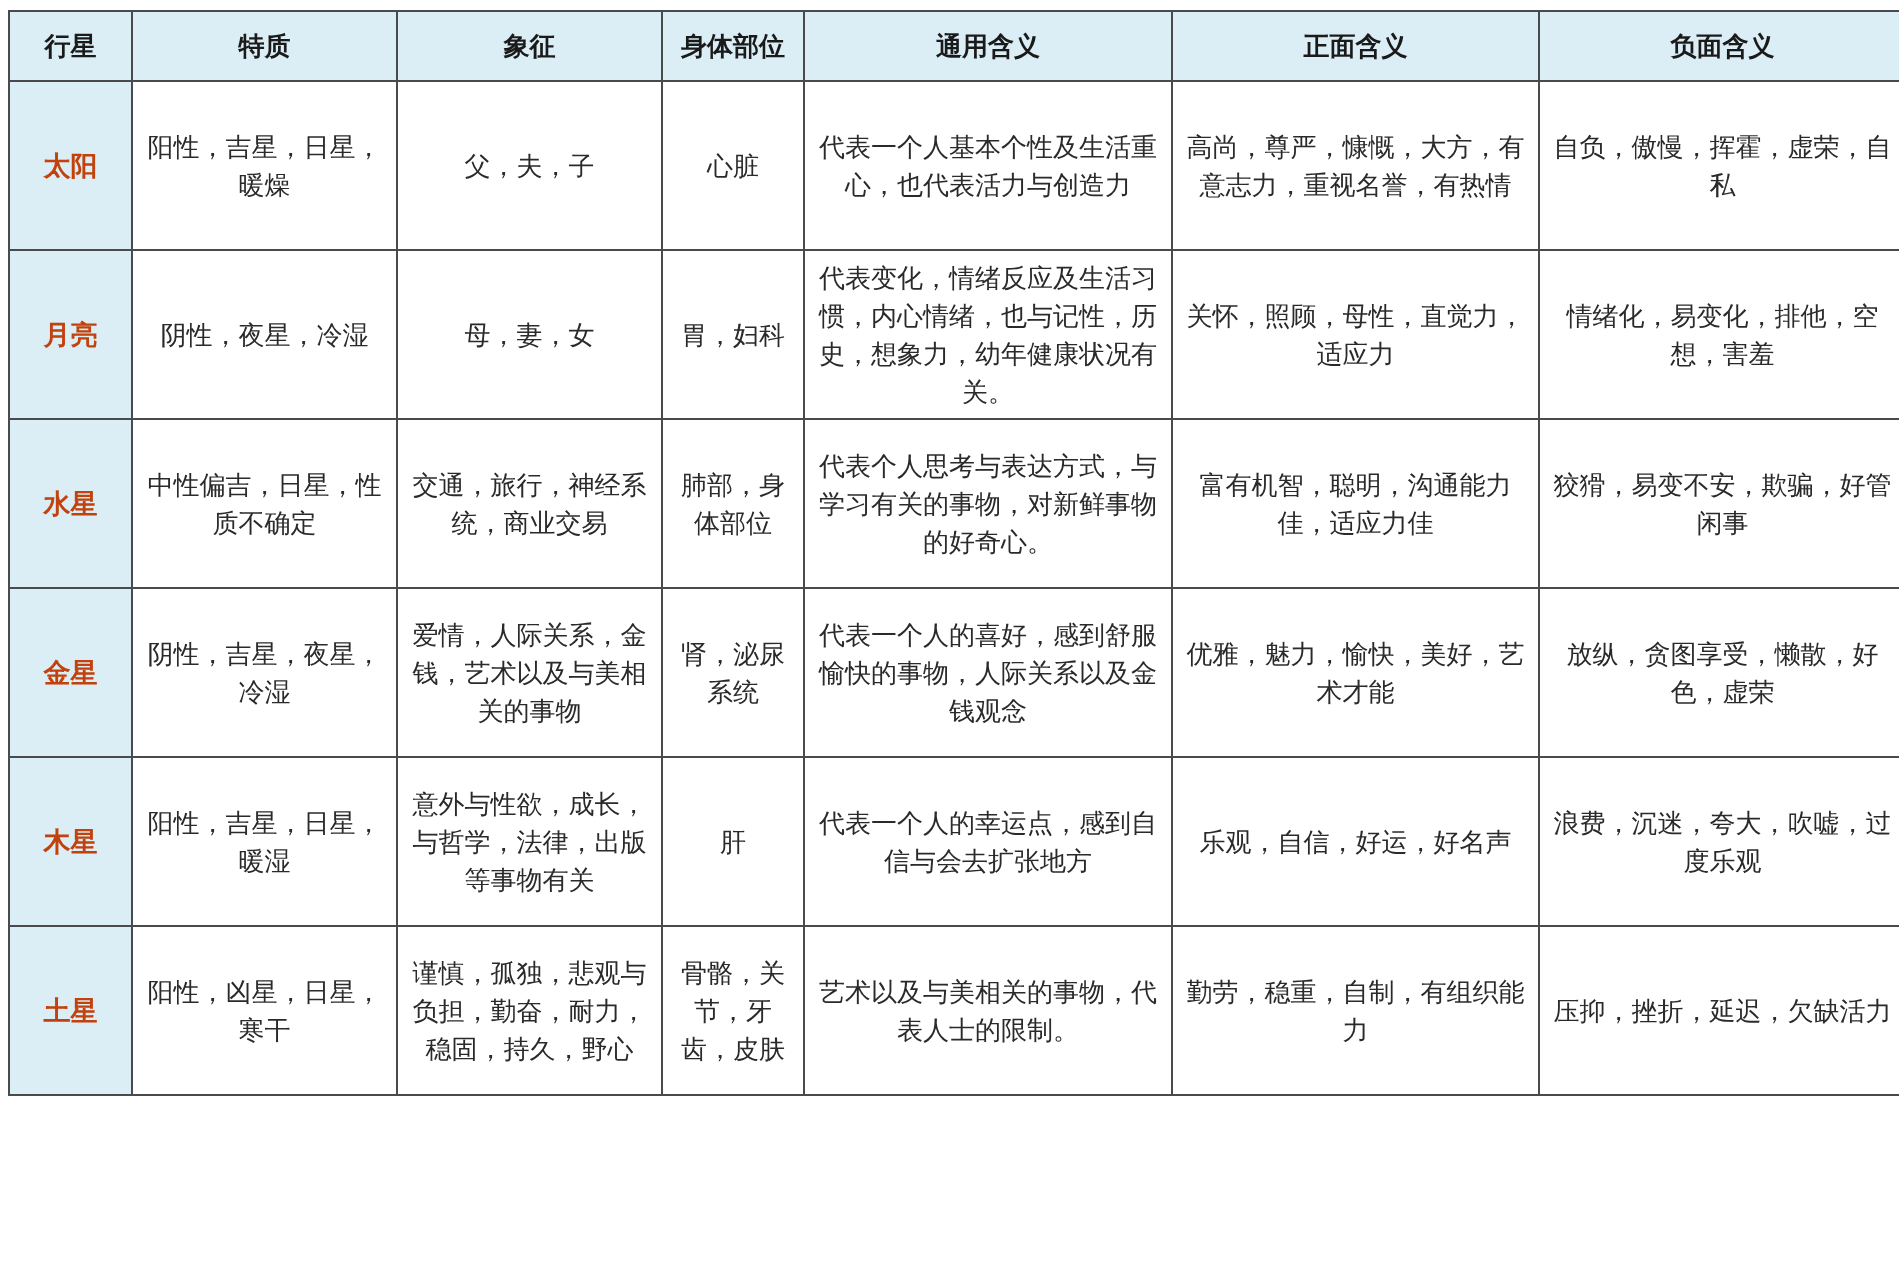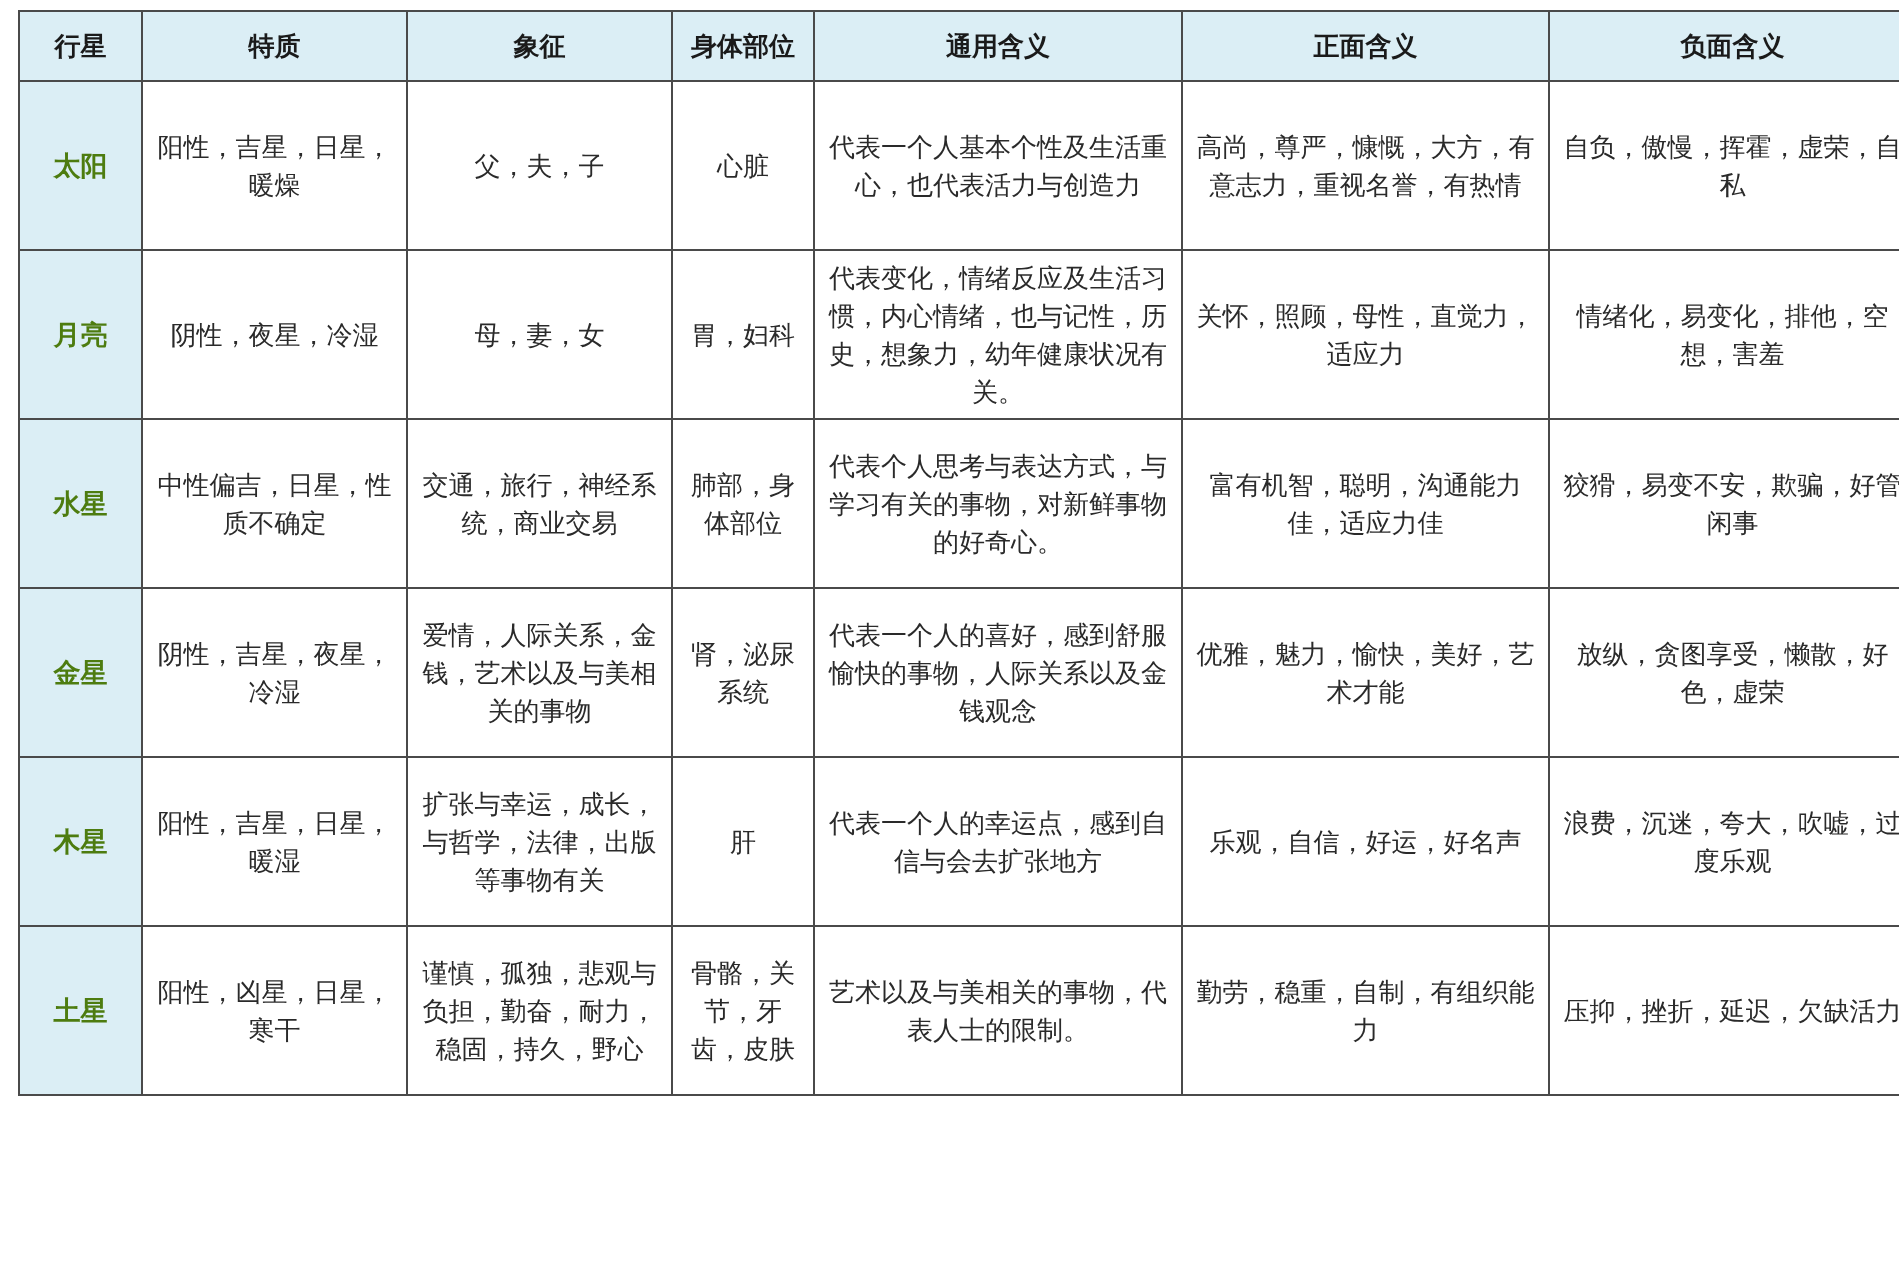--- a/index.html
+++ b/index.html
@@ -1,29 +1,29 @@
 <!DOCTYPE html>
 <html><head>
 <meta charset="utf-8">
 <style>
   html, body { margin: 0; padding: 0; background: #ffffff; }
   body { width: 1899px; height: 1280px; overflow: hidden; font-family: "DejaVu Sans", "Liberation Sans", sans-serif; color: #2a2a2a; }
-  .wrap { position: absolute; left: 18px; top: 10px; width: 1741px; }
+  .wrap { position: absolute; left: 8px; top: 10px; width: 1741px; }
   table { border-collapse: collapse; table-layout: fixed; width: 1897px; }
   col.c0 { width: 123px; }
   col.c1 { width: 265px; }
   col.c2 { width: 265px; }
   col.c3 { width: 142px; }
   col.c4 { width: 368px; }
   col.c5 { width: 367px; }
   col.c6 { width: 367px; }
   th, td { border: 2px solid #4a4a4a; text-align: center; vertical-align: middle; padding: 0 6px; }
   th { height: 68px; background: #dbeef5; font-weight: bold; font-size: 26px; color: #1a1a1a; }
   td { height: 167px; font-size: 26px; line-height: 38px; background: #ffffff; }
-  td.planet { background: #dbeef5; font-weight: bold; font-size: 27px; color: #4d7c0f; padding: 0; }
+  td.planet { background: #dbeef5; font-weight: bold; font-size: 27px; color: #c2410c; padding: 0; }
   td.body { padding: 0 14px; }
 </style>
 </head>
 <body>
 
 <div class="wrap">
   <table>
     <colgroup>
       <col class="c0">
         <col class="c1">
@@ -77,21 +77,21 @@
         <td>阴性，吉星，夜星，冷湿</td>
         <td>爱情，人际关系，金钱，艺术以及与美相关的事物</td>
         <td class="body">肾，泌尿系统</td>
         <td>代表一个人的喜好，感到舒服愉快的事物，人际关系以及金钱观念</td>
         <td>优雅，魅力，愉快，美好，艺术才能</td>
         <td>放纵，贪图享受，懒散，好色，虚荣</td>
       </tr>
       <tr>
         <td class="planet">木星</td>
         <td>阳性，吉星，日星，暖湿</td>
-        <td>扩张与幸运，成长，与哲学，法律，出版等事物有关</td>
+        <td>意外与性欲，成长，与哲学，法律，出版等事物有关</td>
         <td class="body">肝</td>
         <td>代表一个人的幸运点，感到自信与会去扩张地方</td>
         <td>乐观，自信，好运，好名声</td>
         <td>浪费，沉迷，夸大，吹嘘，过度乐观</td>
       </tr>
       <tr>
         <td class="planet">土星</td>
         <td>阳性，凶星，日星，寒干</td>
         <td>谨慎，孤独，悲观与负担，勤奋，耐力，稳固，持久，野心</td>
         <td class="body">骨骼，关节，牙齿，皮肤</td>

